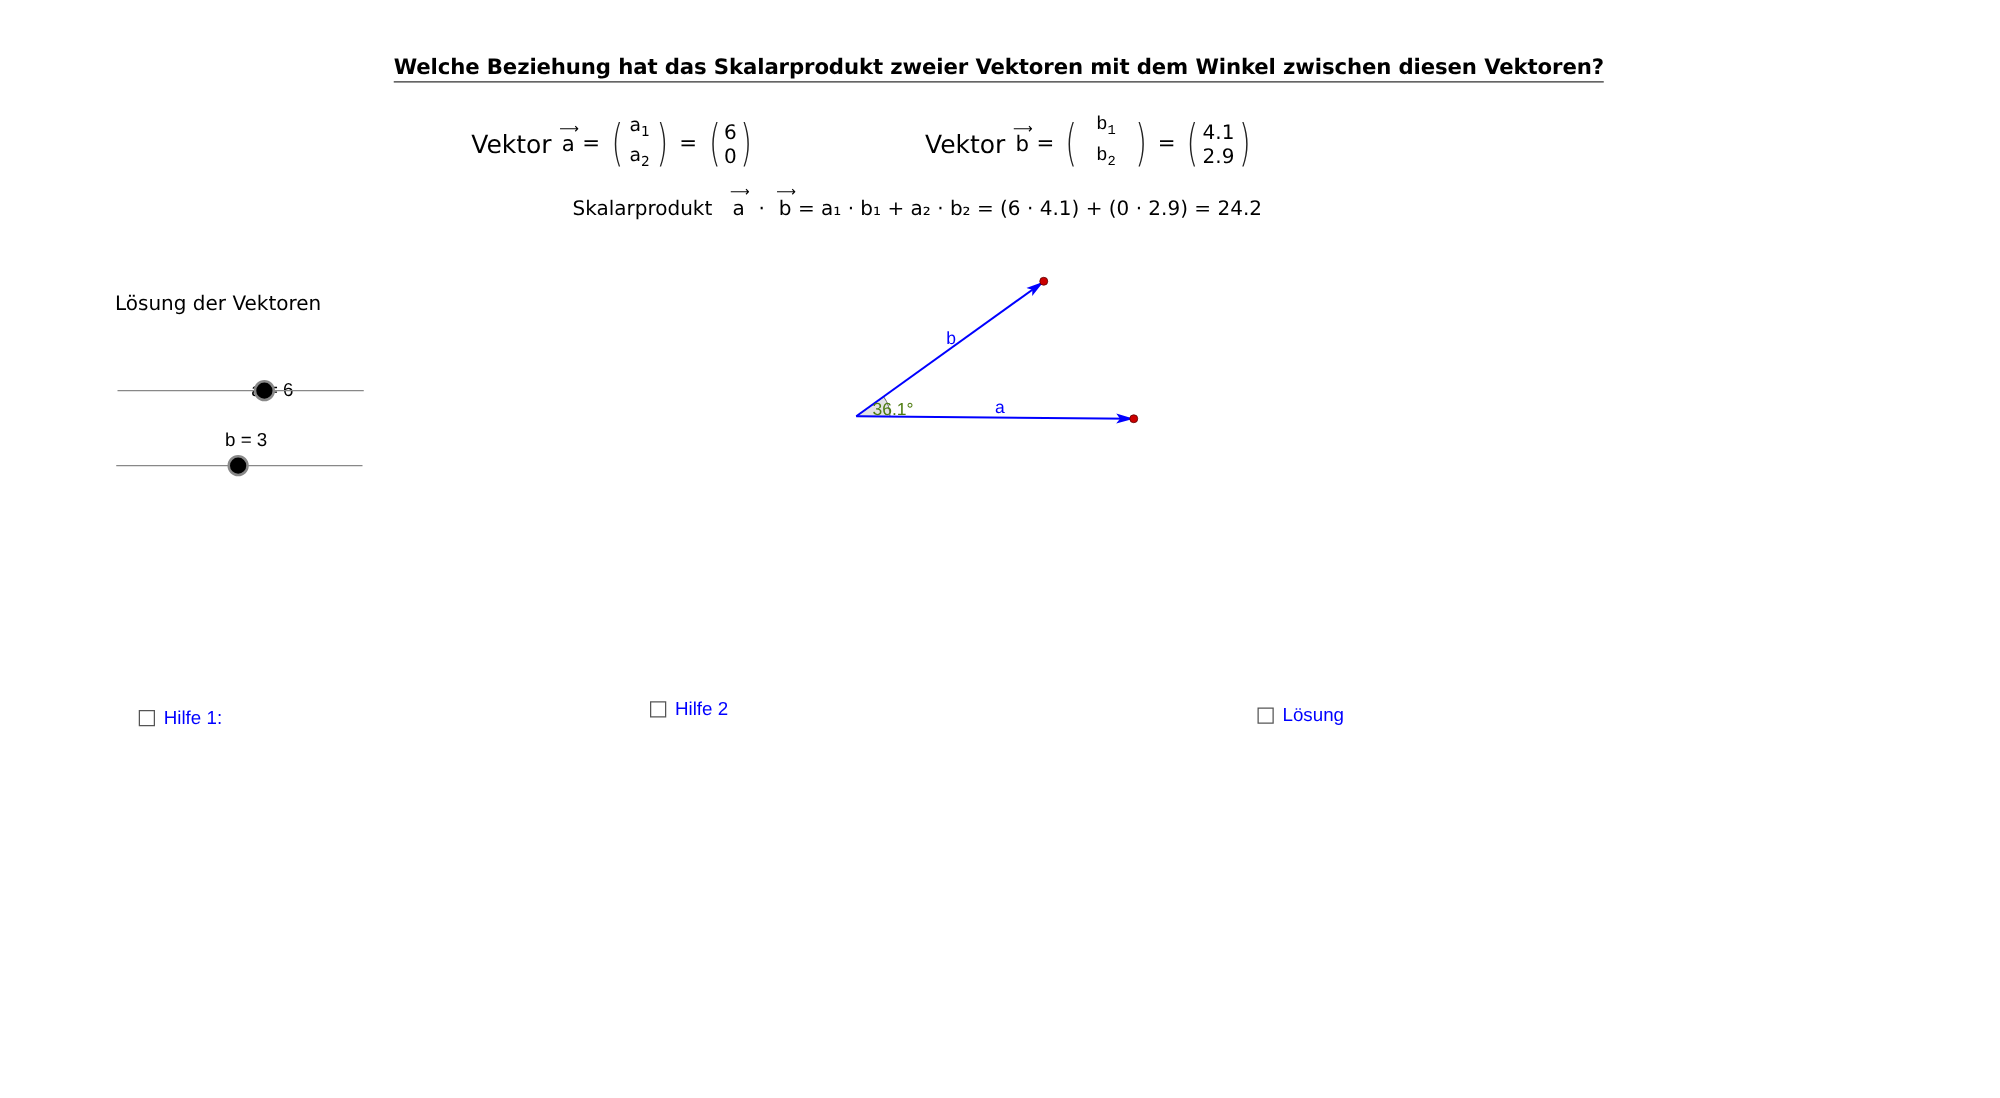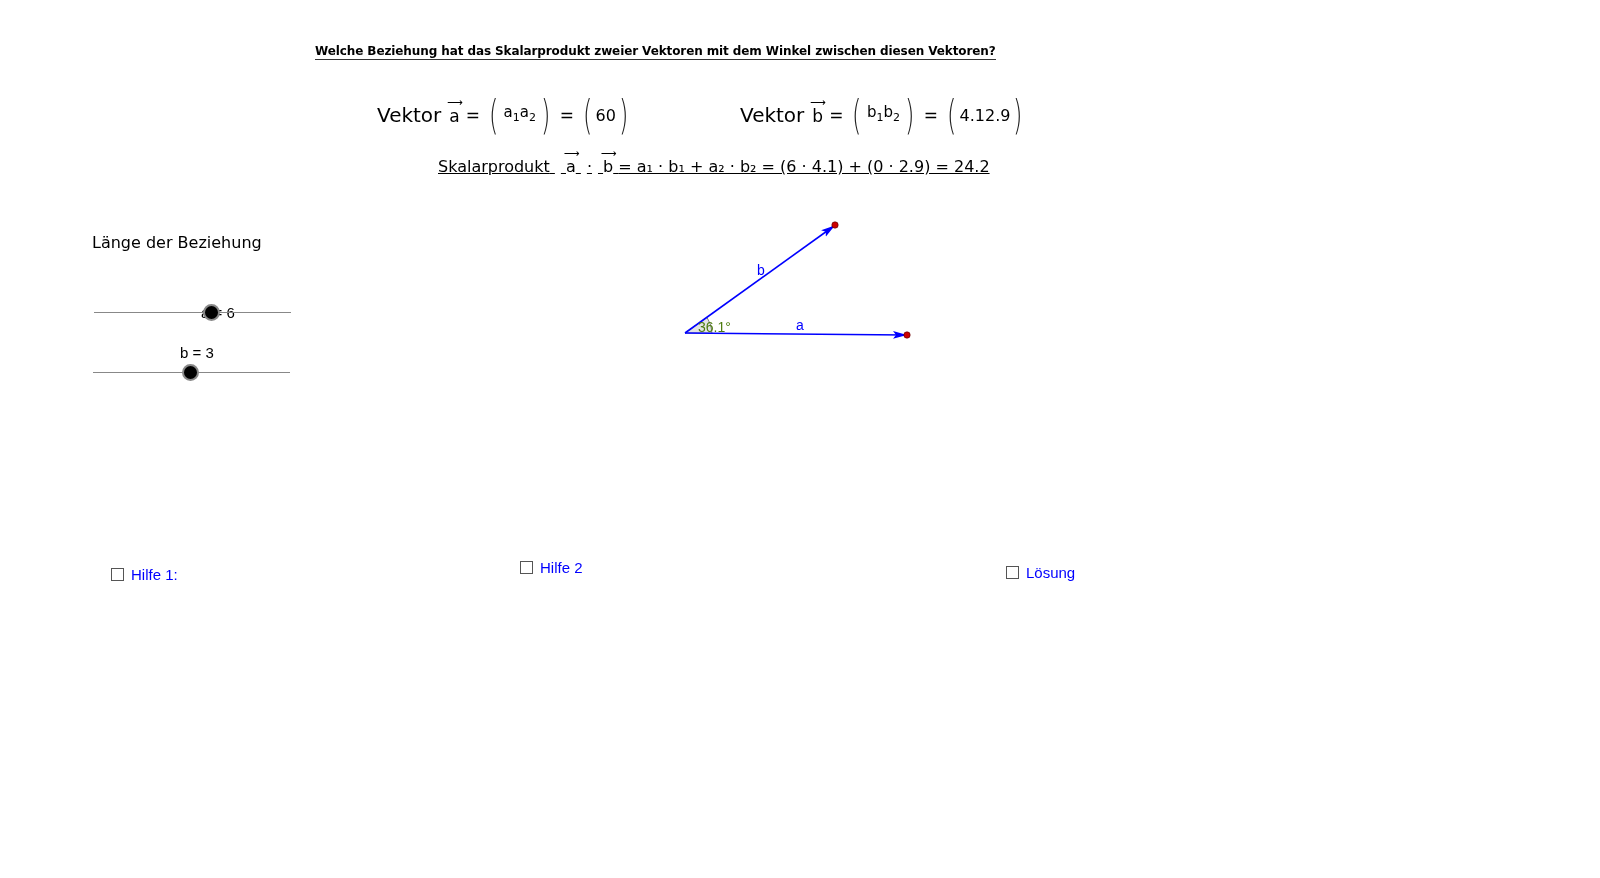--- a/index.html
+++ b/index.html
@@ -1,26 +1,26 @@
 <!DOCTYPE html>
 <html><head>
 <meta charset="utf-8">
 <style>
   html, body { margin:0; padding:0; background:#ffffff; }
   body { width:1600px; height:878px; position:relative; overflow:hidden;
          font-family:"DejaVu Sans", sans-serif; color:#000; }
   .abs { position:absolute; }
-  .title { left:315px; top:44px; font-weight:bold; font-size:12px;
+  .title { left:315px; top:44px; font-weight:bold; font-size:17px;
            border-bottom:1.5px solid #333; padding-bottom:1px; white-space:nowrap;
            letter-spacing:-0.1px; }
   .math { font-family:"DejaVu Sans", sans-serif; font-size:17px; white-space:nowrap; }
   .vec { display:inline-block; position:relative; padding-top:2px; }
   .vec .arr { position:absolute; left:-2px; right:-3px; top:-6px; font-size:11px; line-height:10px; letter-spacing:-2px;}
   .paren { display:inline-block; font-size:40px; font-weight:100; transform:scaleX(0.6); vertical-align:middle; line-height:40px; color:#222; }
-  .col { display:inline-flex; vertical-align:middle; font-size:15px; line-height:19px; text-align:center; }
+  .col { display:inline-flex; flex-direction:column; vertical-align:middle; font-size:15px; line-height:19px; text-align:center; }
   sub { font-size:11px; }
   .op { margin:0 6px; }
   .lbl { font-size:20px; }
   .slider-line { height:1px; background:#888; }
   .knob { width:13px; height:13px; border-radius:50%; background:#000; border:2px solid #888;
           box-sizing:content-box; }
   .slider-label { font-family:"Liberation Sans", sans-serif; font-size:15px; }
   .cb { display:flex; align-items:center; gap:7px; font-family:"Liberation Sans", sans-serif;
         font-size:15px; color:#0000ff;margin-left:48px; }
   .cb .box { width:11px; height:11px; border:1px solid #555; background:#fff; }
@@ -49,44 +49,44 @@
   </span>
   <span class="paren">)</span>
 </div>
 
 <div class="abs math" style="left:740px; top:92px; height:46px; display:flex; align-items:center;">
   <span class="lbl">Vektor</span>
   <span style="width:8px; display:inline-block;"></span>
   <span class="vec"><span class="arr">⟶</span><span>b</span></span>
   <span class="op">=</span>
   <span class="paren">(</span>
-  <span class="col" style="margin:0 2px;">
+  <span class="col" style="margin:0 12px;font-family:Liberation Mono, monospace;">
     <span><span>b</span><sub>1</sub></span>
     <span><span>b</span><sub>2</sub></span>
   </span>
   <span class="paren">)</span>
   <span class="op">=</span>
   <span class="paren">(</span>
   <span class="col" style="font-size:16px;">
     <span>4.1</span>
     <span>2.9</span>
   </span>
   <span class="paren">)</span>
 </div>
 
-<div class="abs math" style="left:438px; top:155px; font-size:16px;text-decoration:underline;">
+<div class="abs math" style="left:458px; top:155px; font-size:16px;">
   <span>Skalarprodukt</span>
   <span style="display:inline-block; width:6px;"></span>
   <span class="vec"><span class="arr">⟶</span><span>a</span></span>
   <span class="op">·</span>
   <span class="vec"><span class="arr">⟶</span><span>b</span></span>
   <span>= a₁ · b₁ + a₂ · b₂ = (6 · 4.1) + (0 · 2.9) = 24.2</span>
 </div>
 
-<div class="abs" style="left:92px; top:233px; font-size:16px;">Länge der Beziehung</div>
+<div class="abs" style="left:92px; top:233px; font-size:16px;">Lösung der Vektoren</div>
 
 <div class="abs slider-label" style="left:201px; top:284px;margin-top:20px;">a = 6</div>
 <div class="abs slider-line" style="left:94px; top:312px; width:197px;"></div>
 <div class="abs knob" style="left:203px; top:304px;"></div>
 
 <div class="abs slider-label" style="left:180px; top:344px;">b = 3</div>
 <div class="abs slider-line" style="left:93px; top:372px; width:197px;"></div>
 <div class="abs knob" style="left:182px; top:364px;"></div>
 
 <svg class="abs" style="left:0; top:0;" width="1600" height="878">

